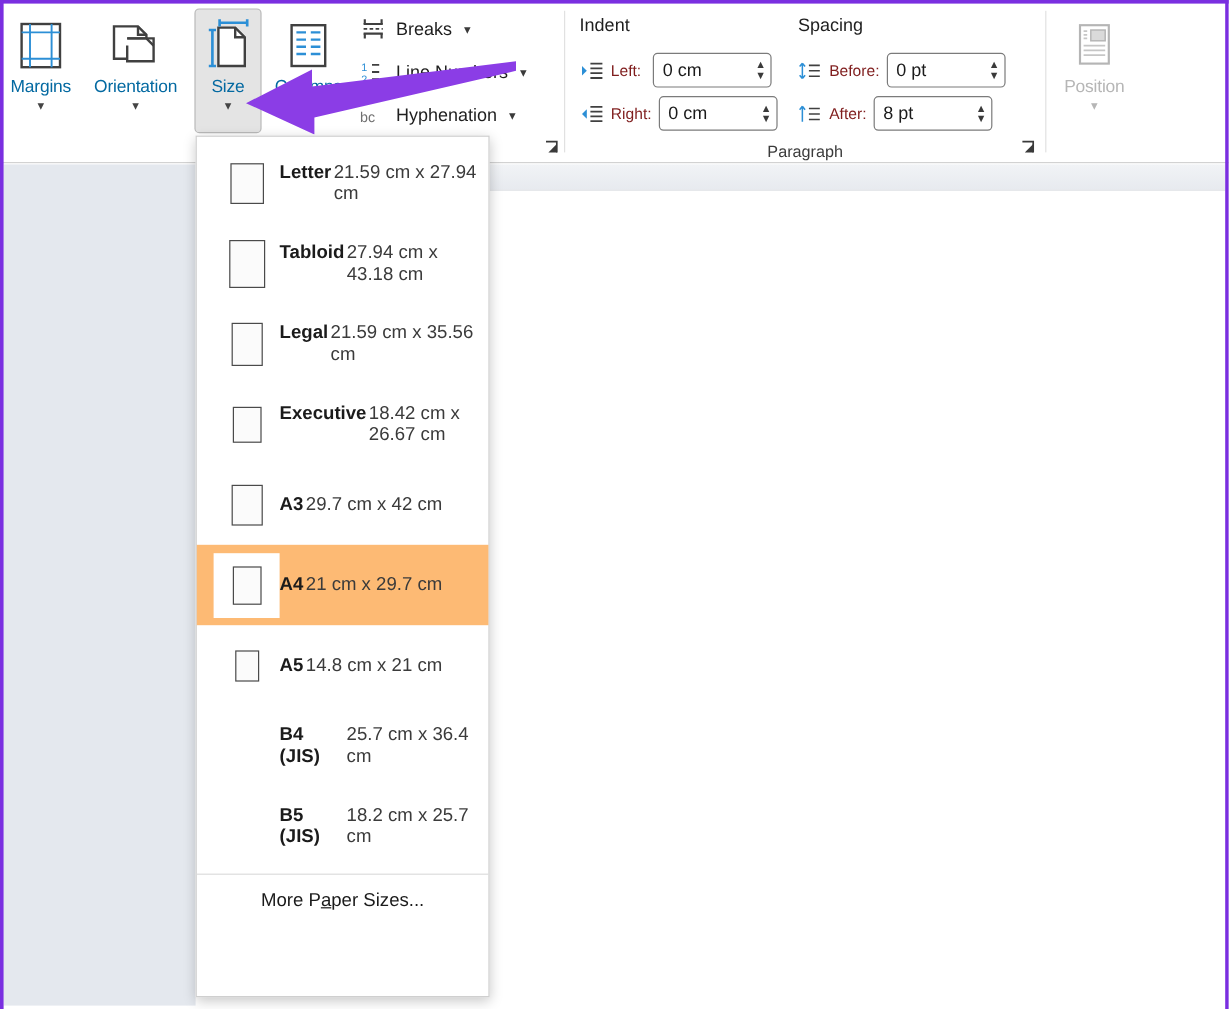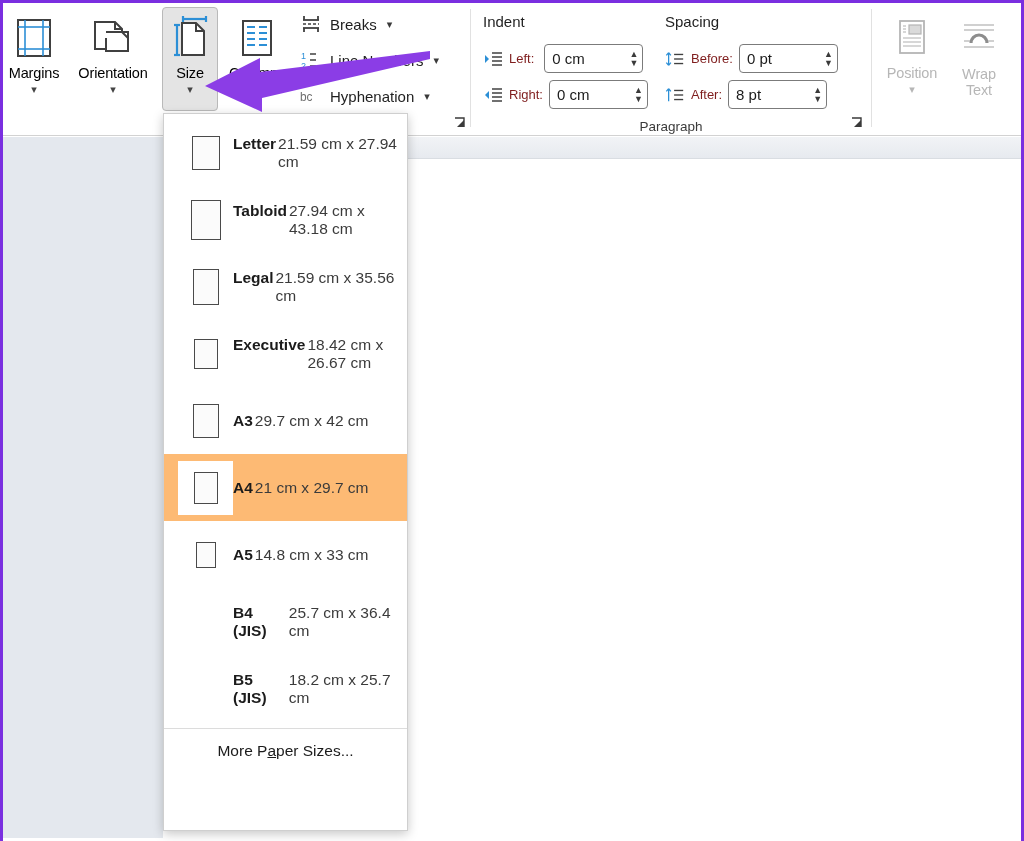--- a/index.html
+++ b/index.html
@@ -39,21 +39,21 @@
   .bigbtn {
     position: absolute; top: 4px;
     width: 64px; height: 104px;
     display: flex; flex-direction: column; align-items: center;
     border: 1px solid transparent; border-radius: 4px;
     cursor: default; background: transparent;
   }
   .bigbtn.sel { background: #e4e4e4; border-color: #b9b9b9; }
   .bigbtn .ico { height: 56px; display: flex; align-items: center; justify-content: center; margin-top: 2px; }
   .bigbtn .lbl {
-    font-size: 14.5px; color: #000000; line-height: 1.05; text-align: center;
+    font-size: 14.5px; color: #0369a1; line-height: 1.05; text-align: center;
     letter-spacing: -.15px; white-space: nowrap;
   }
   .bigbtn .lbl.two { line-height: 1.12; }
   .bigbtn .chev { font-size: 11px; color: #444; margin-top: 3px; line-height: 1; }
   .bigbtn.disabled .lbl, .bigbtn.disabled .chev { color: #b6b6b6; }
 
   
   .smallcmd {
     position: absolute; height: 30px;
     display: flex; align-items: center; gap: 8px;
@@ -370,36 +370,20 @@
               <line x1="11" y1="21" x2="29" y2="21"></line>
                 <line x1="11" y1="25" x2="29" y2="25"></line>
                 <line x1="11" y1="29" x2="29" y2="29"></line>
             </g>
           </svg>
         </span>
         <span class="lbl">Position</span>
         <span class="chev">▾</span>
       </div>
 
-      <div class="bigbtn disabled" style="left:76px;width:62px;">
-        <span class="ico">
-          <svg width="42" height="42" viewBox="0 0 42 42">
-            <g stroke="#c4c4c4" stroke-width="1.6">
-              <line x1="6" y1="8" x2="36" y2="8"></line>
-                <line x1="6" y1="13" x2="36" y2="13"></line>
-              <line x1="6" y1="24" x2="12" y2="24"></line>
-                <line x1="30" y1="24" x2="36" y2="24"></line>
-              <line x1="6" y1="30" x2="36" y2="30"></line>
-            </g>
-            <path d="M13 26 a8 8 0 0 1 16 0" fill="none" stroke="#8d8d8d" stroke-width="3.2"></path>
-          </svg>
-        </span>
-        <span class="lbl two">Wrap</span>
-        <span class="lbl two">Text</span>
-      </div>
 
       <div class="bigbtn disabled" style="left:140px;width:40px;">
         <span class="ico"></span>
         <span class="lbl">Fo</span>
       </div>
     </div>
   </div>
 
   <div class="canvas-left"></div>
   <div class="canvas-right-top"></div>
@@ -460,21 +444,21 @@
             <div class="m-name">A4</div>
             <div class="m-dim">21 cm x 29.7 cm</div>
           </div>
         </div>
         <div class="mitem">
           <div class="m-iconwrap">
             <div class="paper" style="width: 20px; height: 26px;"></div>
           </div>
           <div class="m-text">
             <div class="m-name">A5</div>
-            <div class="m-dim">14.8 cm x 33 cm</div>
+            <div class="m-dim">14.8 cm x 21 cm</div>
           </div>
         </div>
         <div class="mitem">
           <div class="m-iconwrap"></div>
           <div class="m-text">
             <div class="m-name">B4 (JIS)</div>
             <div class="m-dim">25.7 cm x 36.4 cm</div>
           </div>
         </div>
         <div class="mitem">

